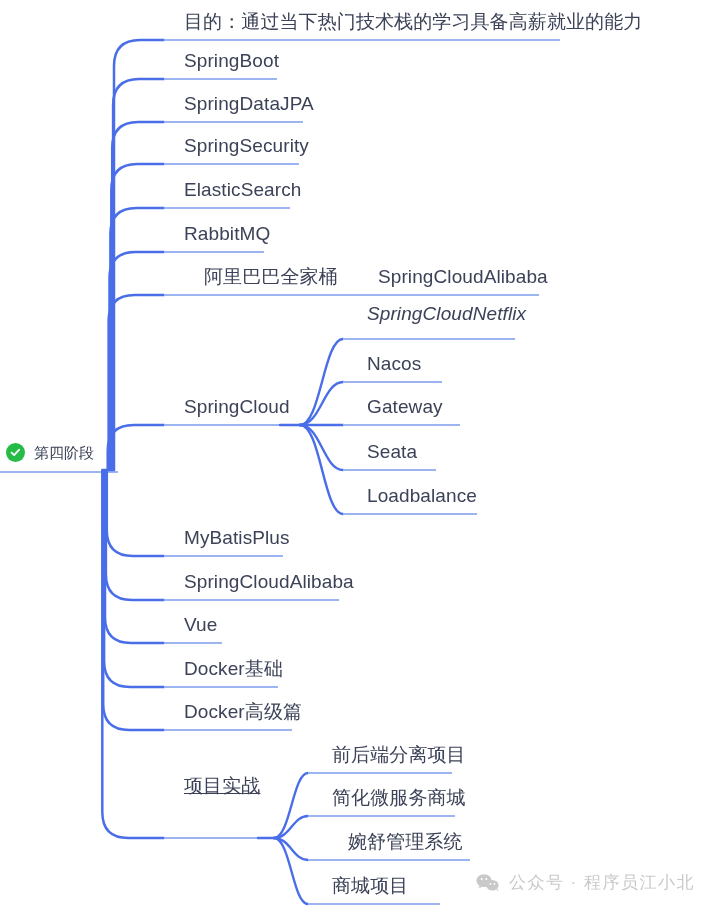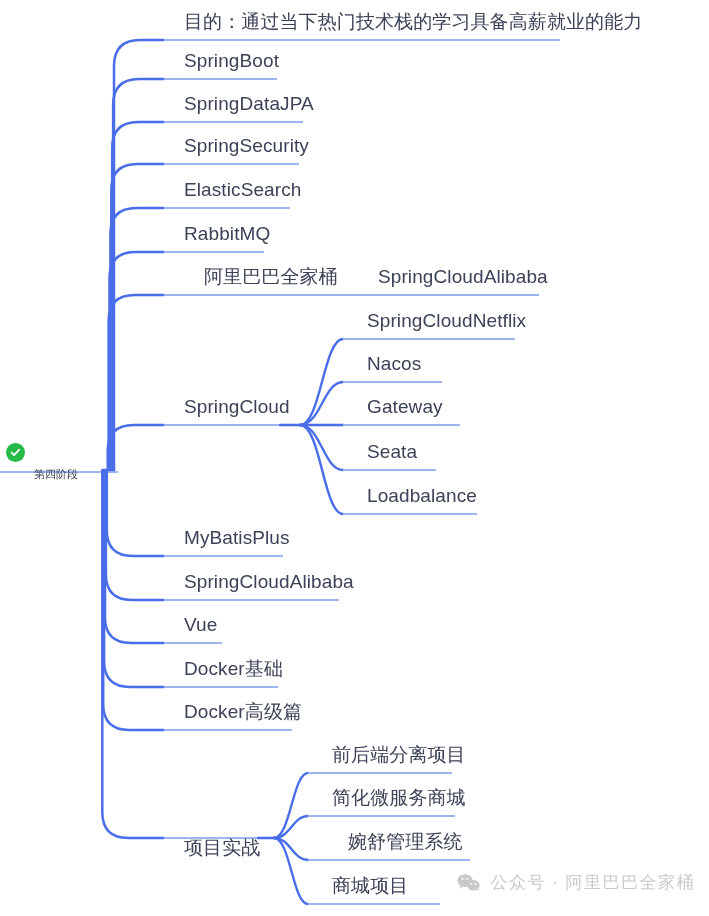--- a/index.html
+++ b/index.html
@@ -30,25 +30,24 @@
   .node-label {
     position: absolute;
     font-size: 19px;
     color: #3c4257;
     white-space: nowrap;
     line-height: 1;
     letter-spacing: 0.1px;
   }
   .root-label {
     position: absolute;
-    font-size: 11px;
+    font-size: 15px;
     color: #3c4257;
     white-space: nowrap;
     line-height: 1;
-    margin-top: 24px;
   }
   .check-icon {
     position: absolute;
     width: 19px;
     height: 19px;
     border-radius: 50%;
     background: #25bb47;
     display: flex;
     align-items: center;
     justify-content: center;
@@ -146,23 +145,23 @@
       <span class="node-label" style="left: 184px; top: 136px; text-align: right;">SpringSecurity</span>
       <span class="node-label" style="left: 184px; top: 180px;">ElasticSearch</span>
       <span class="node-label" style="left: 184px; top: 224px;">RabbitMQ</span>
       <span class="node-label" style="left: 184px; top: 267px; margin-left: 20px;">阿里巴巴全家桶</span>
       <span class="node-label" style="left: 184px; top: 397px;">SpringCloud</span>
       <span class="node-label" style="left: 184px; top: 528px;">MyBatisPlus</span>
       <span class="node-label" style="left: 184px; top: 572px;">SpringCloudAlibaba</span>
       <span class="node-label" style="left: 184px; top: 615px;">Vue</span>
       <span class="node-label" style="left: 184px; top: 659px; text-align: center;">Docker基础</span>
       <span class="node-label" style="left: 184px; top: 702px;">Docker高级篇</span>
-      <span class="node-label" style="left: 184px; top: 838px;">项目实战</span>
+      <span class="node-label" style="left: 184px; top: 776px; text-decoration: underline;">项目实战</span>
       <span class="node-label" style="left: 378px; top: 267px;">SpringCloudAlibaba</span>
-      <span class="node-label" style="left: 367px; top: 311px;">SpringCloudNetflix</span>
+      <span class="node-label" style="left: 367px; top: 304px; font-style: italic;">SpringCloudNetflix</span>
       <span class="node-label" style="left: 367px; top: 354px;">Nacos</span>
       <span class="node-label" style="left: 367px; top: 397px;">Gateway</span>
       <span class="node-label" style="left: 367px; top: 442px;">Seata</span>
       <span class="node-label" style="left: 367px; top: 486px;">Loadbalance</span>
       <span class="node-label" style="left: 332px; top: 745px;">前后端分离项目</span>
       <span class="node-label" style="left: 332px; top: 788px; text-align: right;">简化微服务商城</span>
       <span class="node-label" style="left: 332px; top: 832px; margin-left: 16px;">婉舒管理系统</span>
       <span class="node-label" style="left: 332px; top: 876px;">商城项目</span>
     </div>
 
@@ -172,16 +171,16 @@
         <ellipse cx="8" cy="7.6" rx="7.6" ry="6.4" fill="#c9c9c9"></ellipse>
         <path d="M4 12.8 L2.2 15.6 L6 14 Z" fill="#c9c9c9"></path>
         <circle cx="5.6" cy="6" r="1.05" fill="#ffffff"></circle>
         <circle cx="10.3" cy="6" r="1.05" fill="#ffffff"></circle>
         <ellipse cx="16.4" cy="12.2" rx="6.2" ry="5.2" fill="#c9c9c9"></ellipse>
         <path d="M20.2 16.3 L22.2 18.6 L21.6 15.6 Z" fill="#c9c9c9"></path>
         <circle cx="14.4" cy="11" r="0.9" fill="#ffffff"></circle>
         <circle cx="18.4" cy="11" r="0.9" fill="#ffffff"></circle>
       </svg>
     </span>
-    <span>公众号 · 阿里巴巴全家桶</span>
+    <span>公众号 · 程序员江小北</span>
   </div>
 
 </div>
 
 </body></html>

